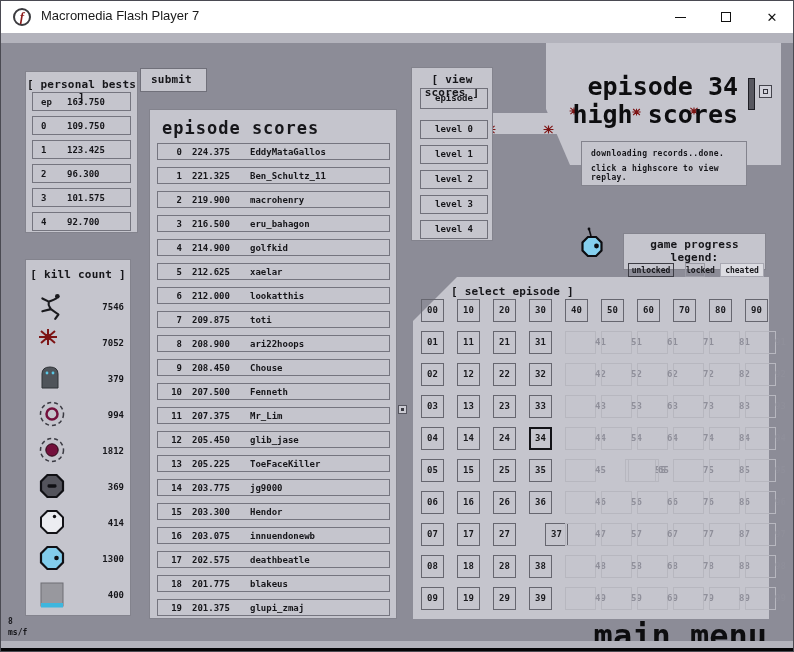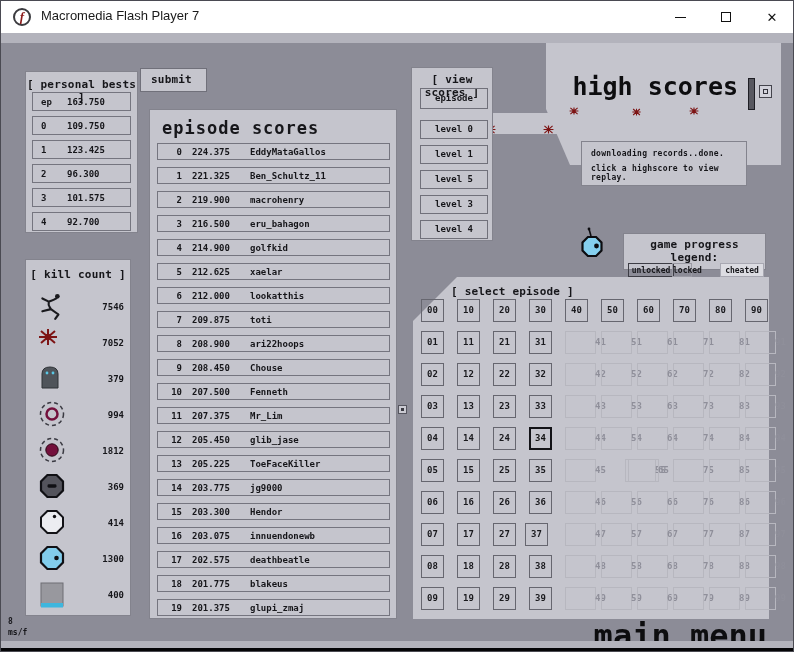--- a/index.html
+++ b/index.html
@@ -104,20 +104,21 @@
     <svg class="deco" style="left:631px;top:75px;" width="9" height="8" viewBox="0 0 12 10">
         <path d="M6,0.5 V9.5 M1.5,1 L10.5,9 M1.5,9 L10.5,1 M0.5,5 H11.5" stroke="#7d1414" stroke-width="1.4"></path>
         <circle cx="6" cy="5" r="2" fill="#7d1414"></circle>
       </svg>
     <svg class="deco" style="left:688px;top:74px;" width="10" height="8" viewBox="0 0 12 10">
         <path d="M6,0.5 V9.5 M1.5,1 L10.5,9 M1.5,9 L10.5,1 M0.5,5 H11.5" stroke="#7d1414" stroke-width="1.4"></path>
         <circle cx="6" cy="5" r="2" fill="#7d1414"></circle>
       </svg>
 
     <div class="heading">
+      <div>episode 34</div>
       <div>high scores</div>
     </div>
 
     <div class="abs deco" style="left:747px;top:45px;width:7px;height:32px;background:#585860;border:1px solid #1e1e24;box-sizing:border-box;"></div>
     <div class="abs deco" style="left:758px;top:52px;width:13px;height:13px;background:#d2d2da;border:1px solid #44444c;box-sizing:border-box;">
       <div class="abs" style="left:3px;top:3px;width:5px;height:5px;border:1px solid #33333b;box-sizing:border-box;"></div>
     </div>
 
     <div class="panel" style="left:24px;top:38px;width:113px;height:162px;">
       <div class="hdr px9" style="top:6px;">[ personal bests ]</div>
@@ -255,42 +256,42 @@
             <div class="sr-name">glupi_zmaj</div>
           </div>
         </div>
     </div>
 
     <div class="panel" id="view-panel" style="left:410px;top:34px;width:82px;height:174px;">
       <div class="hdr px9" style="top:5px;">[ view scores ]</div>
       <div class="vs-btn" style="top:20px;height:19px;line-height:18px;">episode</div>
     <div class="vs-btn" style="top: 52px;">level 0</div>
         <div class="vs-btn" style="top: 77px;">level 1</div>
-        <div class="vs-btn" style="top: 102px;">level 5</div>
+        <div class="vs-btn" style="top: 102px;">level 2</div>
         <div class="vs-btn" style="top: 127px;">level 3</div>
         <div class="vs-btn" style="top: 152px;">level 4</div>
       </div>
 
     <div class="panel" style="left:580px;top:108px;width:166px;height:45px;">
       <div class="msg-line" style="top:7px;">downloading records..done.</div>
       <div class="msg-line" style="top:22px;">click a highscore to view replay.</div>
     </div>
 
     <svg class="deco" style="left:577px;top:194px;" width="28" height="34" viewBox="0 0 28 34">
       <path d="M13,9 L11,2" stroke="#0c0c10" stroke-width="1.6"></path>
         <circle cx="11" cy="2" r="1.4" fill="#0c0c10"></circle>
       <polygon points="9.9,10 18.1,10 23.5,15.4 23.5,23.6 18.1,29 9.9,29 4.5,23.6 4.5,15.4" fill="#85cfee" stroke="#0c0c10" stroke-width="2.2"></polygon>
       <circle cx="18.5" cy="19" r="2.4" fill="#0c0c10"></circle>
     </svg>
 
     <div class="panel" style="left:622px;top:200px;width:143px;height:37px;">
       <div class="hdr px9" style="top:4px;">game progress legend:</div>
       <div id="legend-items">
           <div class="legend-item unlocked" style="left: 4px; width: 46px;">unlocked</div>
-          <div class="legend-item locked" style="left: 48px; width: 20px;">locked</div>
+          <div class="legend-item locked" style="left: 61px; width: 20px;">locked</div>
           <div class="legend-item cheated" style="left: 96px; width: 44px;">cheated</div>
         </div>
     </div>
 
     <div class="abs" style="left:412px;top:244px;width:356px;height:342px;">
       <div class="px9 abs" style="left:38px;top:8px;">[ select episode ]</div>
       <div id="ep-grid">
           <div class="cell unlocked" style="left: 8px; top: 22px;">00</div>
           <div class="cell unlocked" style="left: 44px; top: 22px;">10</div>
           <div class="cell unlocked" style="left: 80px; top: 22px;">20</div>
@@ -357,21 +358,21 @@
           <div class="cell unlocked" style="left: 116px; top: 214px;">36</div>
           <div class="cell locked" style="left: 152px; top: 214px;">46</div>
           <div class="cell locked" style="left: 188px; top: 214px;">56</div>
           <div class="cell locked" style="left: 224px; top: 214px;">66</div>
           <div class="cell locked" style="left: 260px; top: 214px;">76</div>
           <div class="cell locked" style="left: 296px; top: 214px;">86</div>
           <div class="cell locked" style="left: 332px; top: 214px;">96</div>
           <div class="cell unlocked" style="left: 8px; top: 246px;">07</div>
           <div class="cell unlocked" style="left: 44px; top: 246px;">17</div>
           <div class="cell unlocked" style="left: 80px; top: 246px;">27</div>
-          <div class="cell unlocked" style="left: 112px; top: 246px;">37</div>
+          <div class="cell unlocked" style="left: 132px; top: 246px;">37</div>
           <div class="cell locked" style="left: 152px; top: 246px;">47</div>
           <div class="cell locked" style="left: 188px; top: 246px;">57</div>
           <div class="cell locked" style="left: 224px; top: 246px;">67</div>
           <div class="cell locked" style="left: 260px; top: 246px;">77</div>
           <div class="cell locked" style="left: 296px; top: 246px;">87</div>
           <div class="cell locked" style="left: 332px; top: 246px;">97</div>
           <div class="cell unlocked" style="left: 8px; top: 278px;">08</div>
           <div class="cell unlocked" style="left: 44px; top: 278px;">18</div>
           <div class="cell unlocked" style="left: 80px; top: 278px;">28</div>
           <div class="cell unlocked" style="left: 116px; top: 278px;">38</div>

